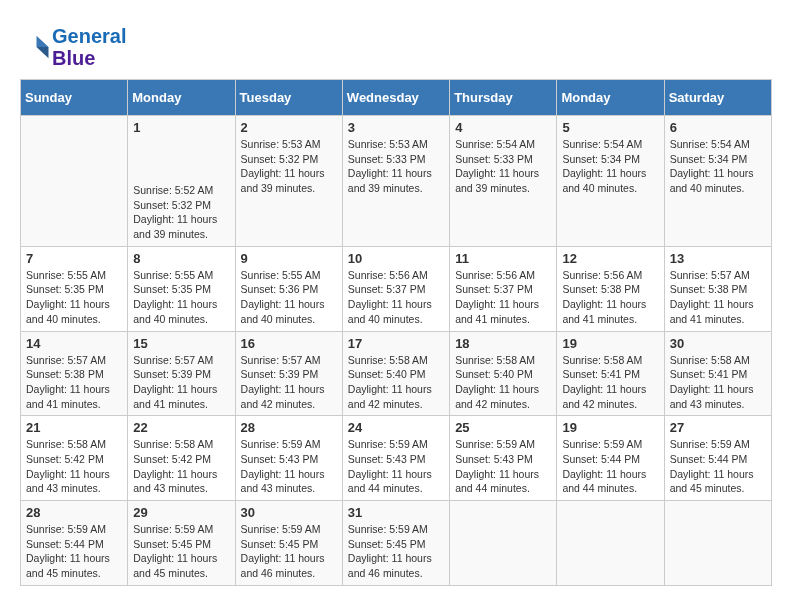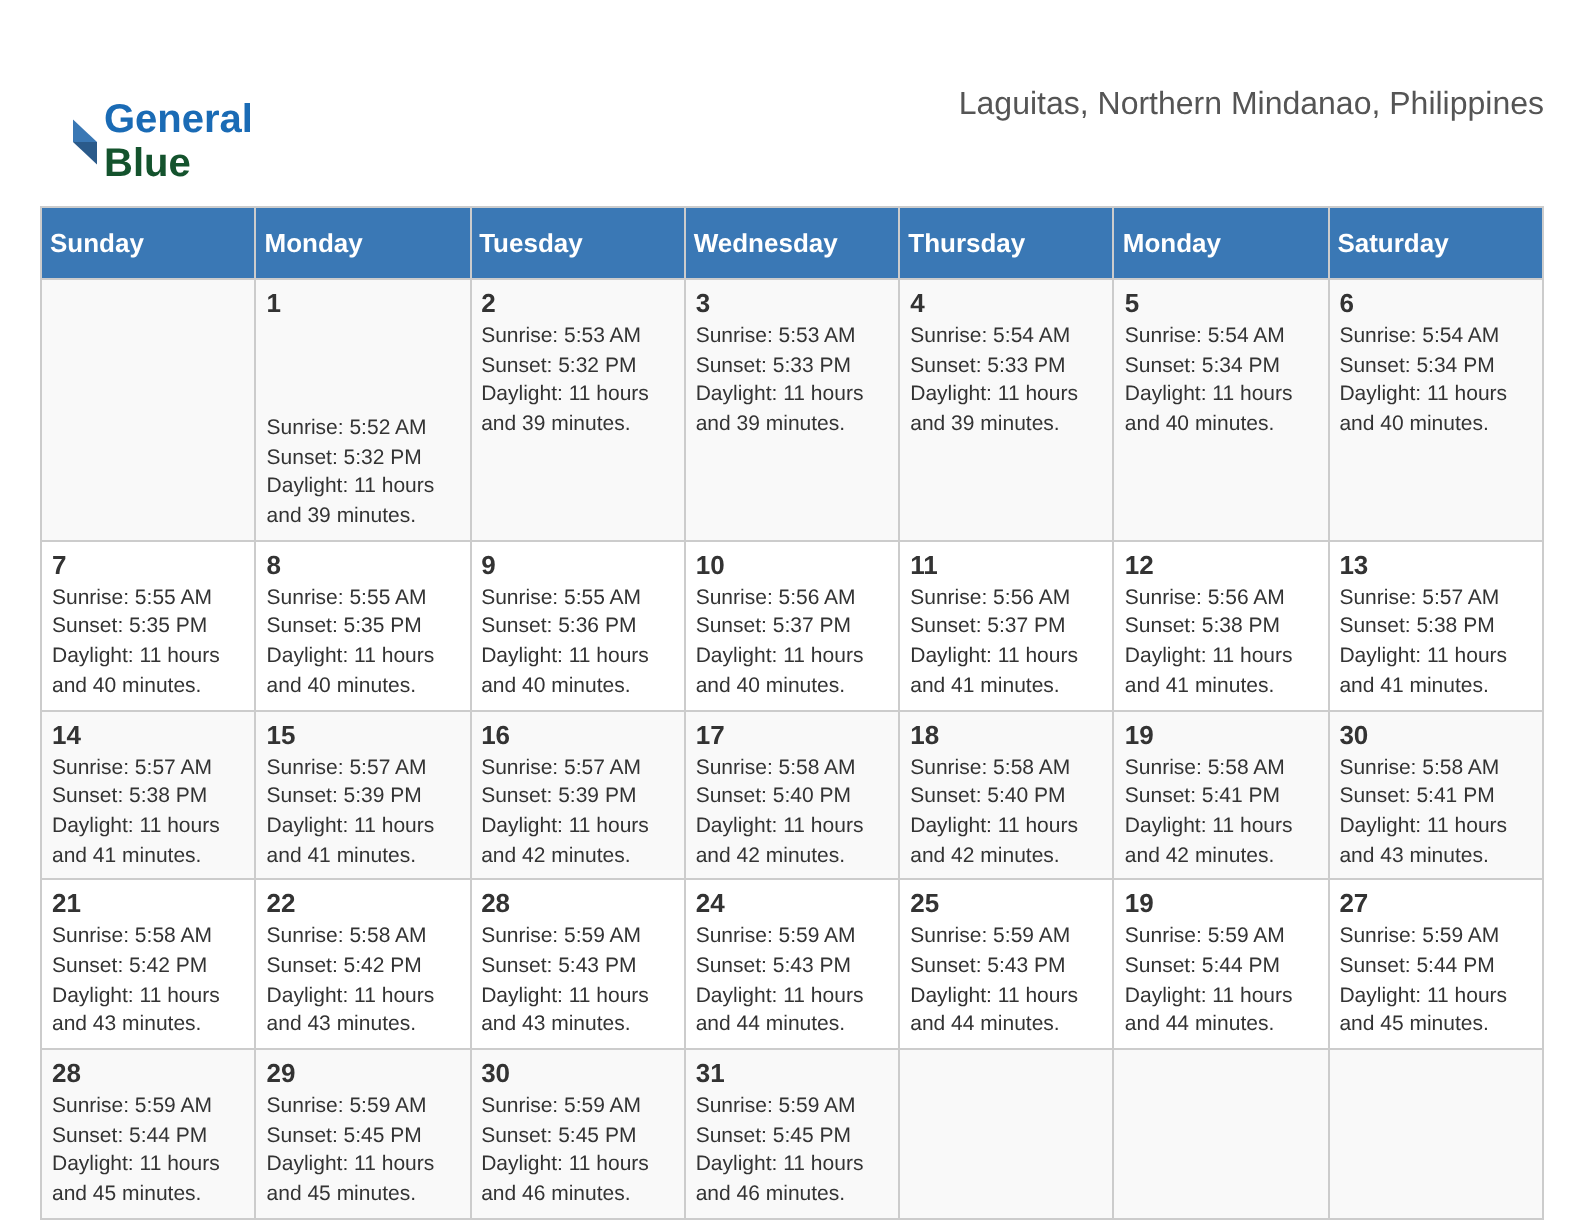--- a/index.html
+++ b/index.html
@@ -5,24 +5,22 @@
     * { margin: 0; padding: 0; box-sizing: border-box; }
     body {
       font-family: Arial, sans-serif;
       background: #fff;
       width: 792px;
       min-height: 612px;
       padding: 20px;
     }
     .header {
       display: flex;
-      justify-content: space-between;
       align-items: flex-start;
       margin-bottom: 10px;
-      margin-top: 24px;
     }
     .logo {
       display: flex;
       align-items: center;
       margin-top: 5px;
     }
     .logo-text {
       font-size: 20px;
       font-weight: bold;
       color: #333;
@@ -95,25 +93,24 @@
 <body>
 
 <div class="header">
   <div class="logo">
     <svg class="logo-icon" viewBox="0 0 40 40">
       <polygon points="22,5 38,20 22,20" fill="#3a78b5"></polygon>
       <polygon points="22,20 38,20 38,35" fill="#2a5a8a"></polygon>
     </svg>
     <div class="logo-text">
       <div><span>General</span></div>
-      <div style="color:#14532d;">Blue</div>
+      <div style="color:#4c1d95;">Blue</div>
     </div>
   </div>
   <div class="title-block">
-    <div class="location-title">Laguitas, Northern Mindanao, Philippines</div>
   </div>
 </div>
 
 <table>
   <thead>
     <tr>
     <th>Sunday</th>
         <th>Monday</th>
         <th>Tuesday</th>
         <th>Wednesday</th>

